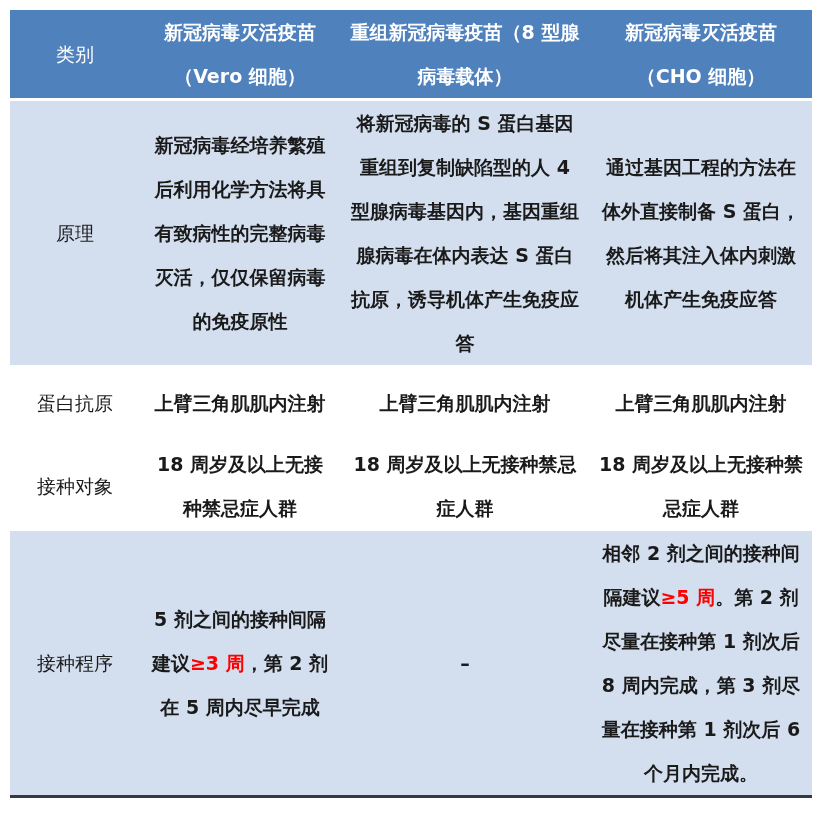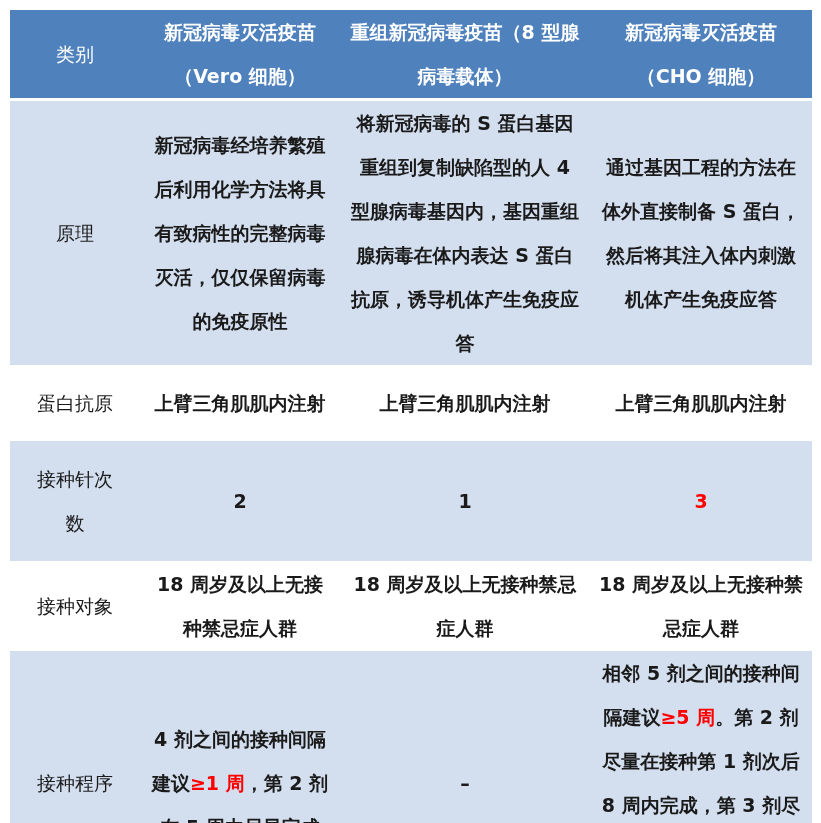--- a/index.html
+++ b/index.html
@@ -83,37 +83,31 @@
         <td>新冠病毒经培养繁殖后利用化学方法将具有致病性的完整病毒灭活，仅仅保留病毒的免疫原性</td>
         <td>将新冠病毒的 S 蛋白基因重组到复制缺陷型的人 4 型腺病毒基因内，基因重组腺病毒在体内表达 S 蛋白抗原，诱导机体产生免疫应答</td>
         <td>通过基因工程的方法在体外直接制备 S 蛋白，然后将其注入体内刺激机体产生免疫应答</td>
       </tr>
       <tr class="r-site">
         <th class="rowlabel">蛋白抗原</th>
         <td>上臂三角肌肌内注射</td>
         <td>上臂三角肌肌内注射</td>
         <td>上臂三角肌肌内注射</td>
       </tr>
-      <tr class="band r-doses">
-        <th class="rowlabel">接种针次数</th>
-        <td>2</td>
-        <td>1</td>
-        <td class="red">3</td>
-      </tr>
       <tr class="r-target">
         <th class="rowlabel">接种对象</th>
         <td>18 周岁及以上无接种禁忌症人群</td>
         <td>18 周岁及以上无接种禁忌症人群</td>
         <td>18 周岁及以上无接种禁忌症人群</td>
       </tr>
       <tr class="band r-schedule">
         <th class="rowlabel">接种程序</th>
         <td>
-          <span>4 剂之间的接种间隔建议</span><span class="red">≥1 周</span><span>，第 2 剂在 5 周内尽早完成</span>
+          <span>5 剂之间的接种间隔建议</span><span class="red">≥3 周</span><span>，第 2 剂在 5 周内尽早完成</span>
         </td>
         <td>–</td>
         <td>
-          <span>相邻 5 剂之间的接种间隔建议</span><span class="red">≥5 周</span><span>。第 2 剂尽量在接种第 1 剂次后 8 周内完成，第 3 剂尽量在接种第 1 剂次后 6 个月内完成。</span>
+          <span>相邻 2 剂之间的接种间隔建议</span><span class="red">≥5 周</span><span>。第 2 剂尽量在接种第 1 剂次后 8 周内完成，第 3 剂尽量在接种第 1 剂次后 6 个月内完成。</span>
         </td>
       </tr>
     </tbody>
   </table>
 </div>
 
 </body></html>

